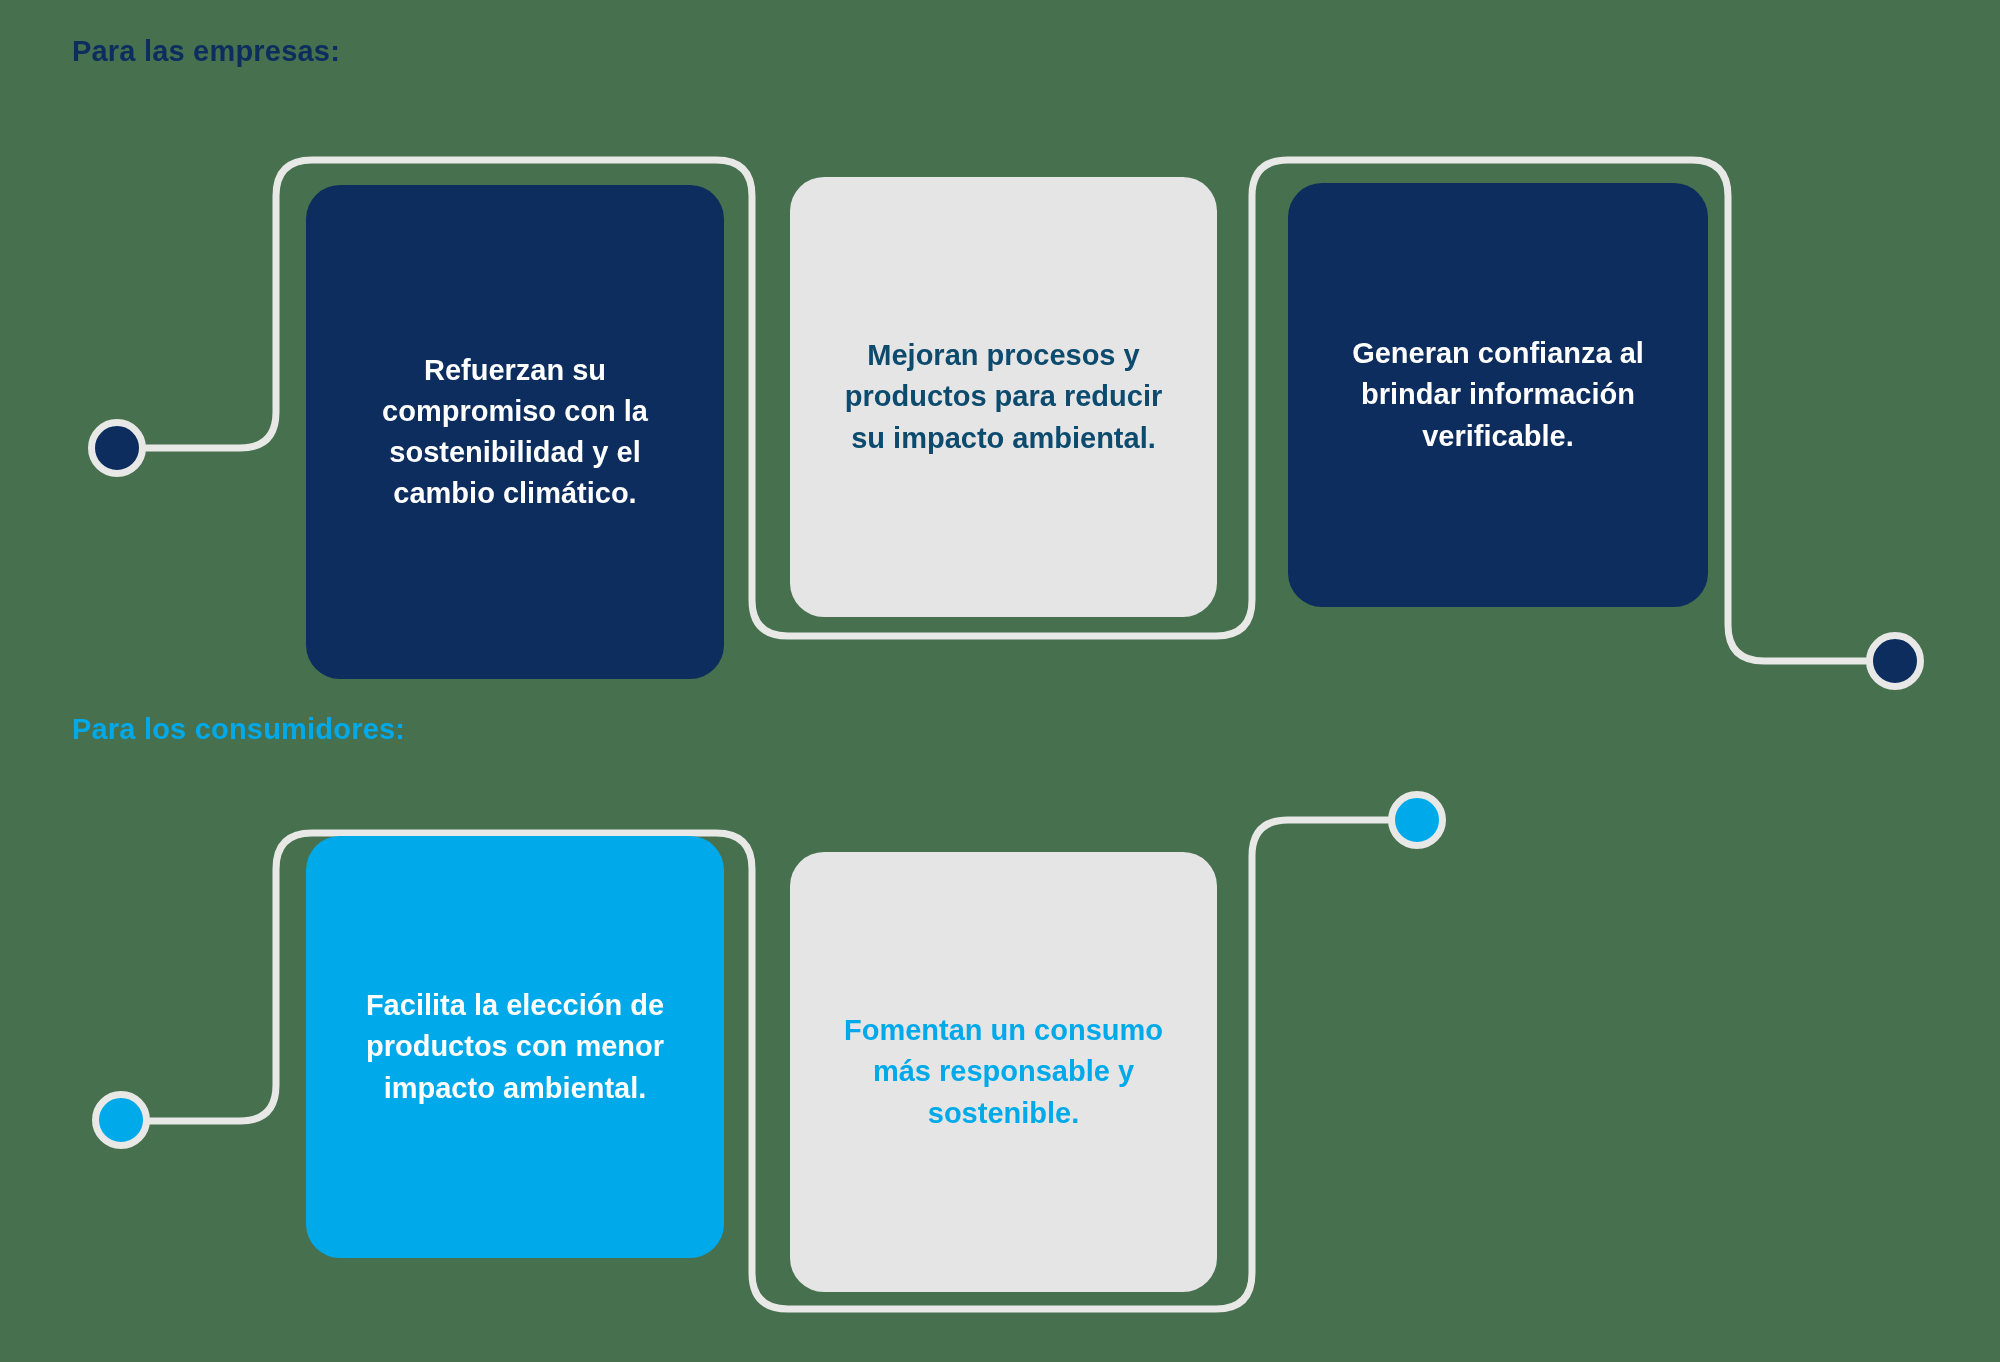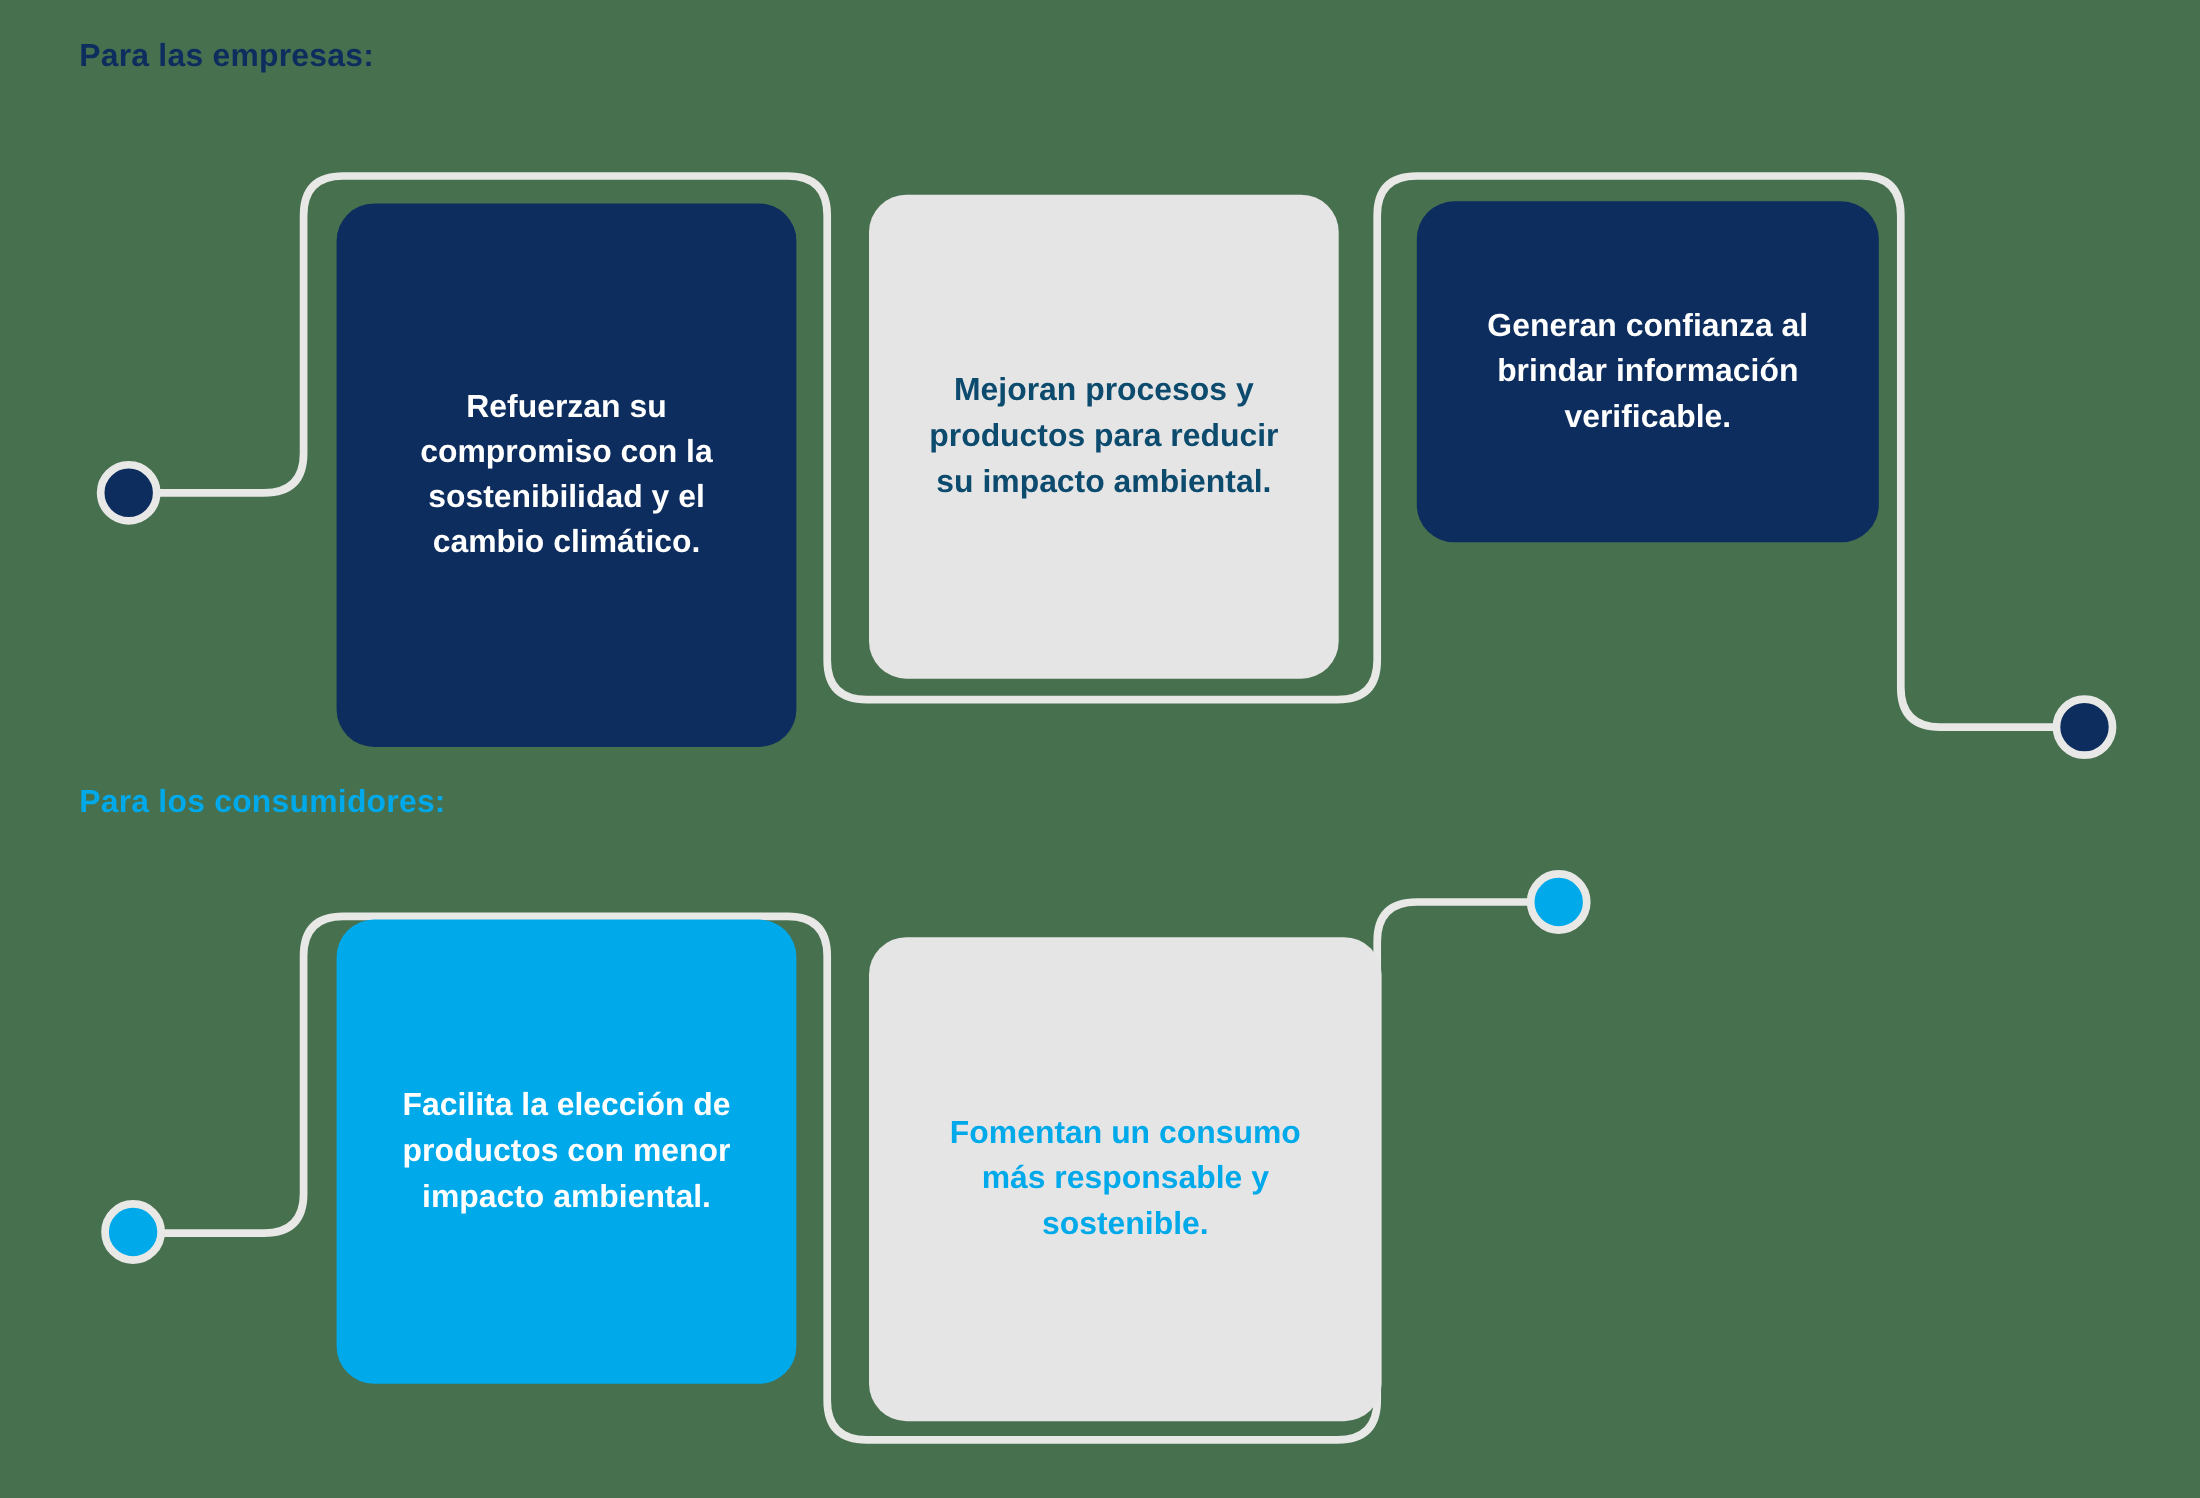--- a/index.html
+++ b/index.html
@@ -61,25 +61,25 @@
     font-weight: bold;
     line-height: 1.42;
     padding: 0 22px;
     box-sizing: border-box;
     white-space: pre-line;
   }
 
   
   #card-1 { left: 306px;  top: 185px; width: 418px; height: 494px; background: #0d2d5e; }
   #card-2 { left: 790px;  top: 177px; width: 427px; height: 440px; background: #e5e5e5; }
-  #card-3 { left: 1288px; top: 183px; width: 420px; height: 310px; background: #0d2d5e; }
+  #card-3 { left: 1288px; top: 183px; width: 420px; height: 424px; background: #0d2d5e; }
 
   
   #card-4 { left: 306px;  top: 836px; width: 418px; height: 422px; background: #00a9e9; }
-  #card-5 { left: 790px;  top: 852px; width: 466px; height: 440px; background: #e5e5e5; }
+  #card-5 { left: 790px;  top: 852px; width: 427px; height: 440px; background: #e5e5e5; }
 
   #card-1 .card-text, #card-3 .card-text, #card-4 .card-text { color: #ffffff; }
   #card-2 .card-text { color: #0c4a6e; }
   #card-5 .card-text { color: #00a9e9; }
 
   
   .dot {
     position: absolute;
     z-index: 4;
     border-radius: 50%;

